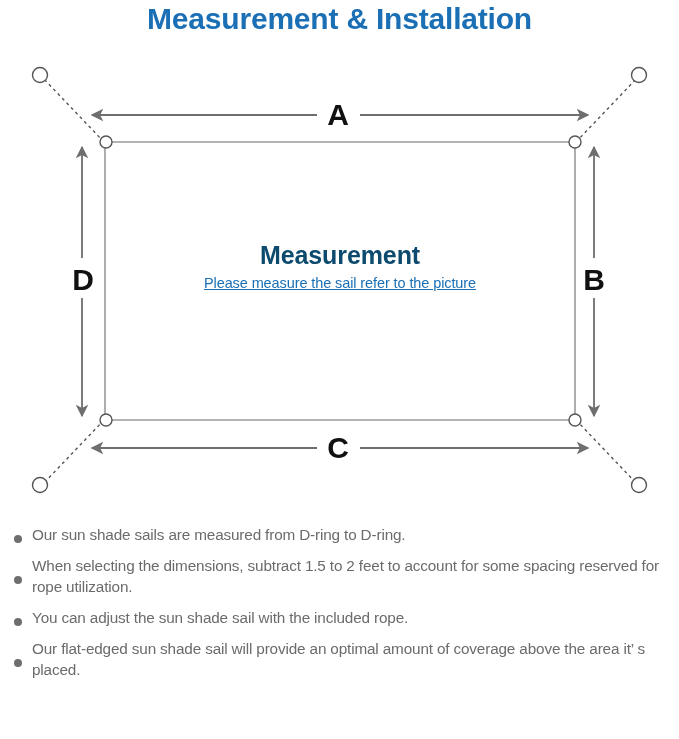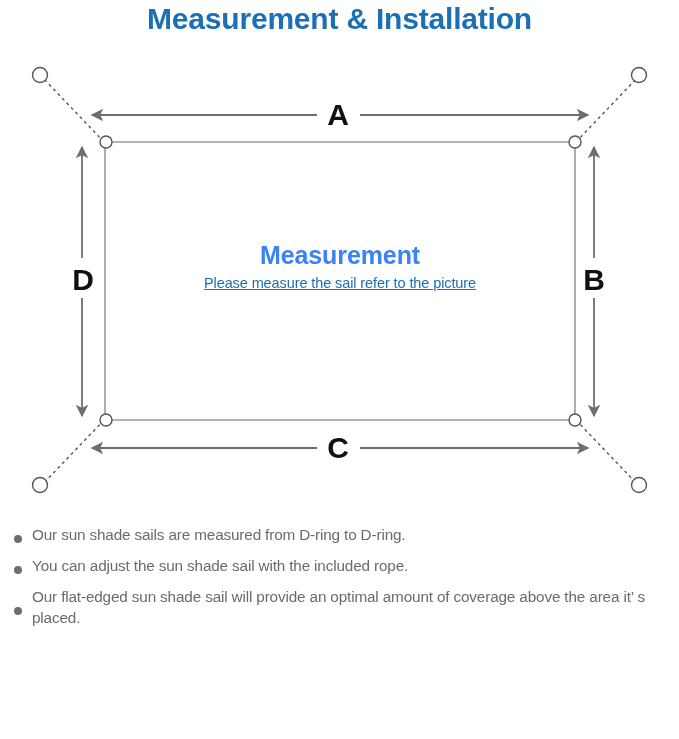--- a/index.html
+++ b/index.html
@@ -49,21 +49,21 @@
     position: absolute;
     left: 110px;
     top: 240px;
     width: 460px;
     text-align: center;
     pointer-events: none;
   }
   #center-title {
     font-size: 25px;
     font-weight: bold;
-    color: #3b82f6;
+    color: #0c4a6e;
     line-height: 30px;
     letter-spacing: -0.1px;
   }
   #center-sub {
     font-size: 14.5px;
     color: #1a6fb5;
     line-height: 20px;
     margin-top: 3px;
     letter-spacing: -0.1px;
     text-decoration: underline;
@@ -154,20 +154,24 @@
   </div>
 
   <div id="bullets">
 
     <div class="bullet-row">
       <span class="bullet-dot"></span>
       <span class="bullet-text">Our sun shade sails are measured from D-ring to D-ring.</span>
     </div>
 
 
+    <div class="bullet-row">
+      <span class="bullet-dot"></span>
+      <span class="bullet-text">When selecting the dimensions, subtract 1.5 to 2 feet to account for some spacing reserved for rope utilization.</span>
+    </div>
 
     <div class="bullet-row">
       <span class="bullet-dot"></span>
       <span class="bullet-text">You can adjust the sun shade sail with the included rope.</span>
     </div>
 
     <div class="bullet-row">
       <span class="bullet-dot"></span>
       <span class="bullet-text">Our flat-edged sun shade sail will provide an optimal amount of coverage above the area it’ s placed.</span>
     </div>

